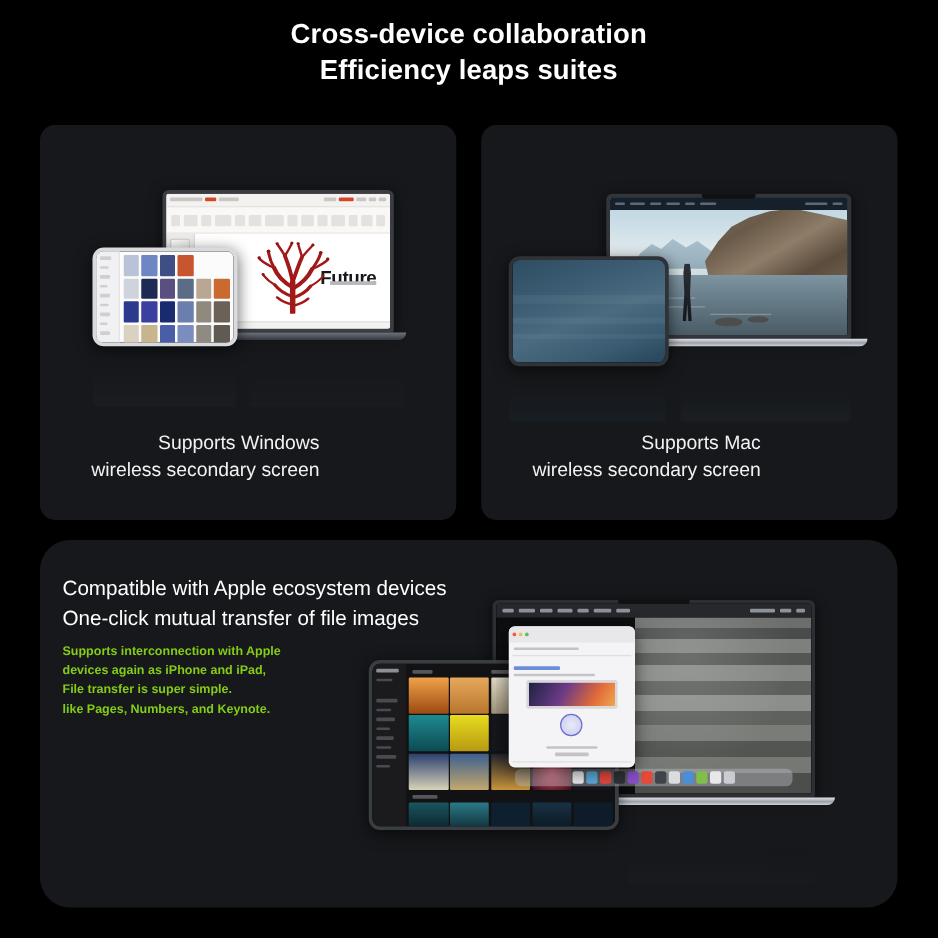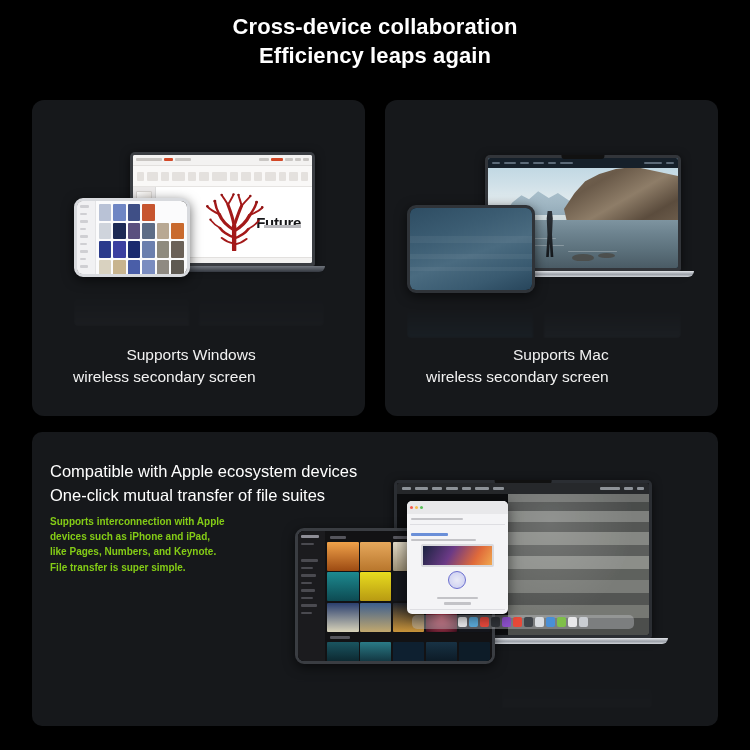--- a/index.html
+++ b/index.html
@@ -38,21 +38,21 @@
     position:relative;
     overflow:hidden;
   }
   .card-top { flex:1; }
 
   .card-bottom {
     position:absolute;
     left:32px; top:432px;
     width:686px; height:294px;
     background:#16181b;
-    border-radius:10px;
+    border-radius:24px;
     overflow:hidden;
   }
 
   
   .caption {
     position:absolute;
     left:41px;
     bottom:28px;
     font-size:15.5px;
     line-height:1.42;
@@ -255,21 +255,21 @@
   .gal-dark .hdr { height:7%; display:flex; align-items:center; gap:3px; padding:0 3px; }
   .gal-dark .hdr i { display:block; height:2.5px; background:#55555c; border-radius:1px; }
   .gal-dark .row { display:flex; gap:1.5px; margin-bottom:1.5px; }
   .gal-dark .cell { flex:1; border-radius:1px; }
 </style>
 </head>
 <body>
 
 <div class="page-title">
   <span class="l1">Cross-device collaboration</span>
-  <span class="l2">Efficiency leaps again</span>
+  <span class="l2">Efficiency leaps suites</span>
 </div>
 
 <div class="cards-top">
 
   <div class="card card-top">
 
     <div class="lap" style="left:98px; top:52px; width:185px; height:104px;">
       <div class="lap-lid" style="width:185px; height:114px;">
         <div class="lap-screen">
           <div class="ppt">
@@ -464,28 +464,28 @@
       <span>Supports Mac</span>
       <span>wireless secondary screen</span>
     </div>
   </div>
 </div>
 
 <div class="card-bottom">
 
   <div class="bot-heading">
     <span>Compatible with Apple ecosystem devices</span>
-    <span>One-click mutual transfer of file suites</span>
+    <span>One-click mutual transfer of file images</span>
   </div>
 
   <div class="bot-body">
     <span>Supports interconnection with Apple</span>
-    <span>devices such as iPhone and iPad,</span>
+    <span>devices again as iPhone and iPad,</span>
+    <span>File transfer is super simple.</span>
     <span>like Pages, Numbers, and Keynote.</span>
-    <span>File transfer is super simple.</span>
   </div>
 
   <div class="lap" style="left:362px; top:48px; width:258px; height:164px;">
     <div class="lap-lid" style="width:258px; height:158px; background:#2b2e33;">
       <div class="lap-notch"></div>
       <div class="lap-screen">
         <div class="mac-desk">
           <div class="mb">
             <i style="width:9px"></i>
               <i style="width:13px"></i>

